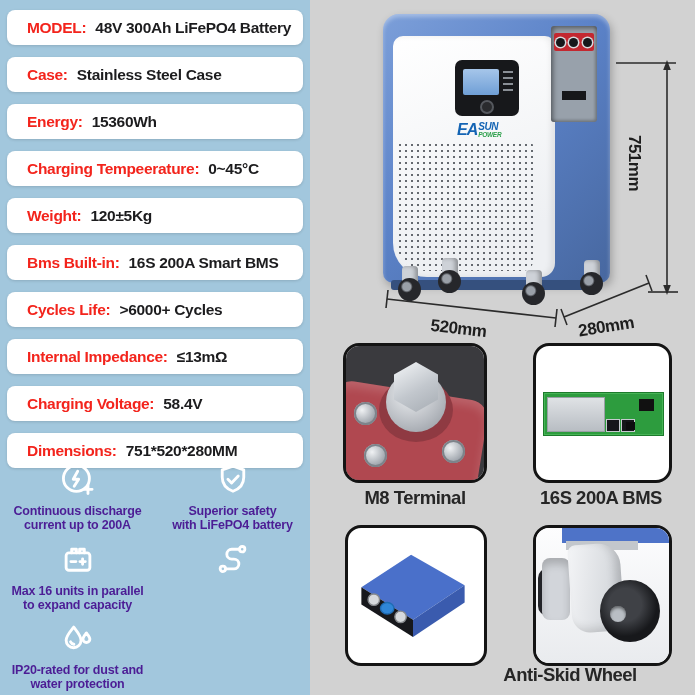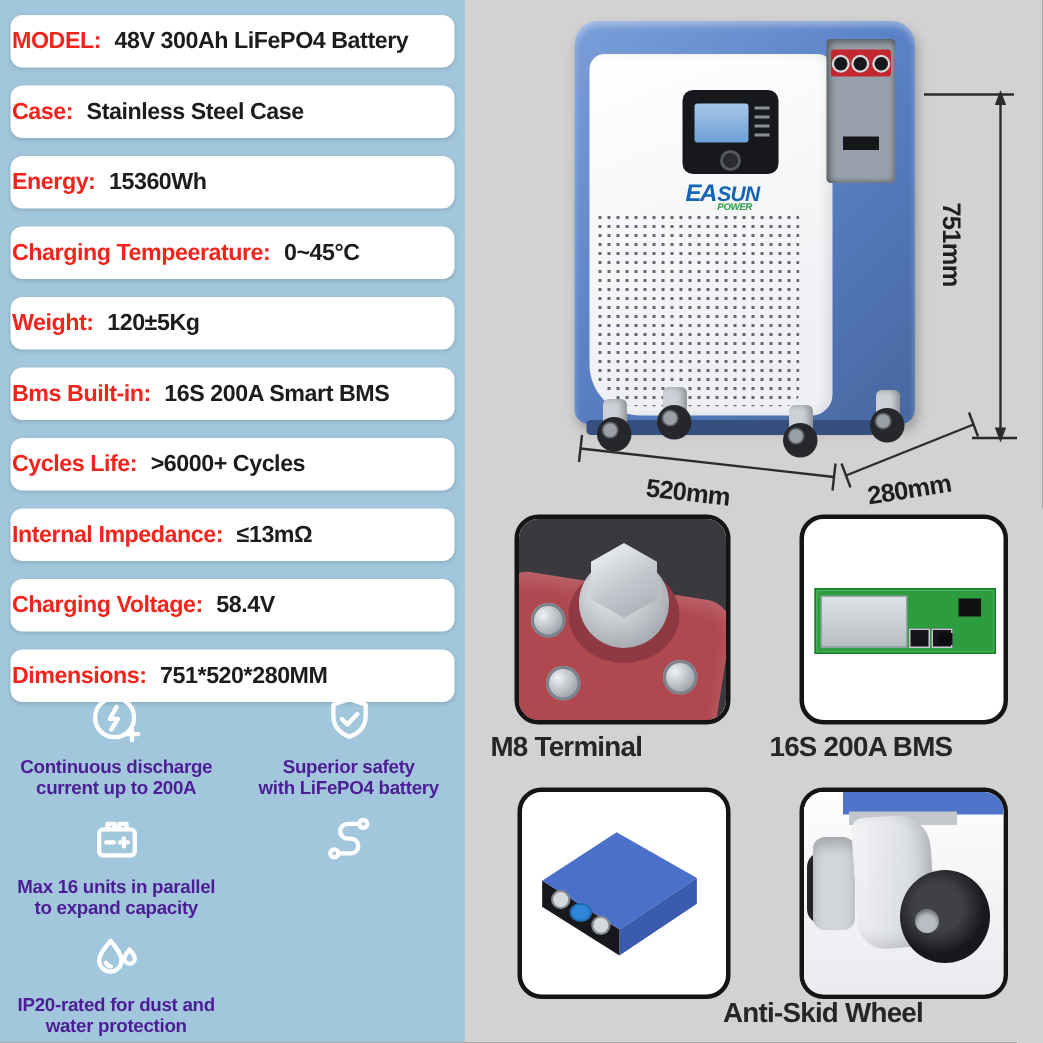--- a/index.html
+++ b/index.html
@@ -5,21 +5,21 @@
   html,body{margin:0;padding:0;background:#888;}
   #stage{
     position:relative;width:695px;height:695px;overflow:hidden;
     font-family:"Liberation Sans",sans-serif;background:#d2d2d2;
   }
   
   .left-panel{position:absolute;left:0;top:0;width:310px;height:695px;background:#a2c7dd;}
   #specs{position:absolute;left:7px;top:10px;width:296px;}
   .spec-row{
     height:35px;line-height:35px;margin-bottom:12px;background:#ffffff;border-radius:8px;
-    box-shadow:0 1px 3px rgba(0,0,0,.14);padding-left:1px;white-space:nowrap;overflow:hidden;
+    box-shadow:0 1px 3px rgba(0,0,0,.14);padding-left:20px;white-space:nowrap;overflow:hidden;
     font-size:15.5px;font-weight:700;letter-spacing:-0.3px;color:#1c1c1e;
   }
   .spec-label{color:#f3241c;margin-right:5px;}
   
   #features{
     position:absolute;left:0;top:451px;width:310px;padding-top:10px;
     display:grid;grid-template-columns:155px 155px;row-gap:8px;justify-items:center;
   }
   .feature{display:flex;flex-direction:column;align-items:center;width:152px;}
   .f-icon{width:38px;height:38px;display:block;}
@@ -37,21 +37,21 @@
   .bat-display{position:absolute;left:62px;top:24px;width:64px;height:56px;background:#17181b;border-radius:7px;}
   .bat-screen{position:absolute;left:8px;top:9px;width:36px;height:26px;border-radius:2px;
     background:linear-gradient(#a6c6ea,#6f9fd6);}
   .bat-leds{position:absolute;right:6px;top:11px;display:flex;flex-direction:column;gap:4px;}
   .bat-leds i{width:10px;height:2px;background:#8a8f96;display:block;}
   .bat-btn{position:absolute;left:50%;bottom:4px;transform:translateX(-50%);width:10px;height:10px;
     border-radius:50%;background:#2a2b2e;box-shadow:0 0 0 2px #55585e;}
   .bat-logo{position:absolute;left:64px;top:86px;display:flex;align-items:flex-start;}
   .logo-ea{font-style:italic;font-weight:800;font-size:16px;color:#1464b4;line-height:1;letter-spacing:-1px;}
   .logo-col{display:inline-flex;flex-direction:column;margin-left:1px;}
-  .logo-sun{font-style:italic;font-weight:800;font-size:14px;color:#1464b4;line-height:1;letter-spacing:-0.5px;}
+  .logo-sun{font-style:italic;font-weight:800;font-size:10px;color:#1464b4;line-height:1;letter-spacing:-0.5px;}
   .logo-power{font-style:italic;font-weight:800;font-size:6.5px;color:#2ea04c;line-height:1;letter-spacing:-0.3px;}
   .bat-vents{position:absolute;left:4px;top:106px;width:136px;bottom:6px;border-radius:4px 4px 10px 28px;
     background-image:radial-gradient(#4c5158 1.1px, transparent 1.3px);background-size:6px 6px;opacity:.85;}
   .bat-recess{position:absolute;left:168px;top:12px;width:46px;height:96px;background:#98a1ab;
     border-radius:3px;box-shadow:inset 2px 2px 5px rgba(0,0,0,.45), inset -2px -2px 3px rgba(0,0,0,.2);}
   .bat-strip{position:absolute;left:3px;top:7px;right:3px;height:18px;background:#c32830;border-radius:2px;
     display:flex;align-items:center;justify-content:space-around;}
   .bat-strip i{width:9px;height:9px;border-radius:50%;background:#17181b;box-shadow:0 0 0 1.5px #d8dadd;}
   .bat-slot{position:absolute;left:50%;transform:translateX(-50%);bottom:22px;width:24px;height:9px;background:#16171a;}
   .bat-base{position:absolute;left:8px;right:8px;bottom:20px;height:10px;background:#35507e;border-radius:3px;}
@@ -65,21 +65,21 @@
   #dims{position:absolute;left:0;top:0;width:695px;height:695px;pointer-events:none;}
   #dims line{stroke:#2b2b2b;stroke-width:1.6;}
   #dims polygon{fill:#2b2b2b;}
   #dims text{fill:#1e1e1e;font-weight:700;font-size:17px;font-family:"Liberation Sans",sans-serif;letter-spacing:-0.5px;}
   
   .card{position:absolute;background:#fff;border:3px solid #141414;border-radius:16px;overflow:hidden;}
   #card-terminal{left:343px;top:343px;width:138px;height:134px;}
   #card-bms{left:533px;top:343px;width:133px;height:134px;}
   #card-cell{left:345px;top:525px;width:136px;height:135px;}
   #card-wheel{left:533px;top:525px;width:133px;height:135px;}
-  .card-label{position:absolute;width:176px;text-align:left;font-size:18.5px;font-weight:700;
+  .card-label{position:absolute;width:176px;text-align:center;font-size:18.5px;font-weight:700;
     color:#262626;letter-spacing:-0.5px;white-space:nowrap;}
   #lbl-terminal{left:327px;top:487px;}
   #lbl-bms{left:513px;top:487px;}
   #lbl-cell{left:325px;top:664px;margin-top:41px;}
   #lbl-wheel{left:482px;top:664px;}
   
   .term-bg{position:absolute;inset:0;background:#3a3a3e;}
   .term-red{position:absolute;left:-20px;bottom:-34px;width:155px;height:124px;background:#b04850;
     transform:rotate(9deg);border-radius:18px;box-shadow:inset 0 6px 10px rgba(255,255,255,.15);}
   .screw{position:absolute;width:23px;height:23px;border-radius:50%;

